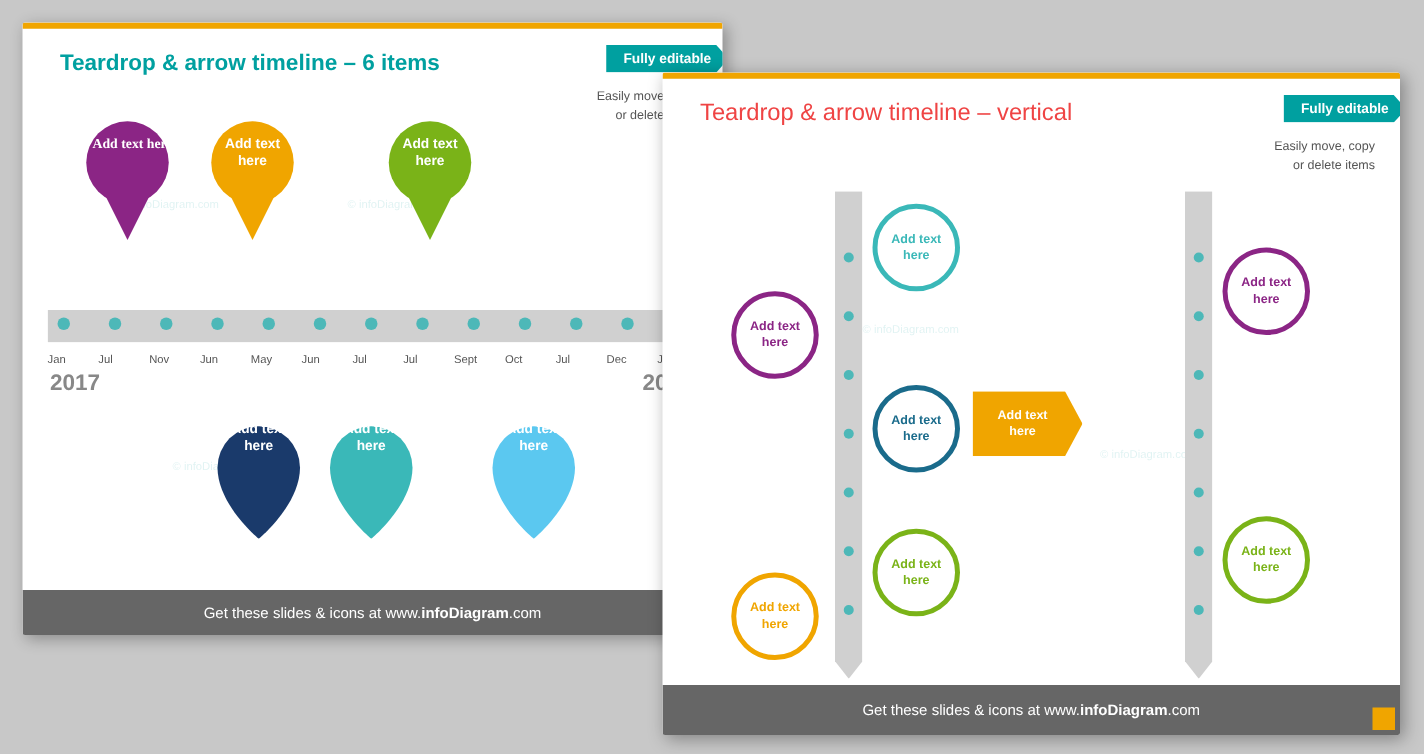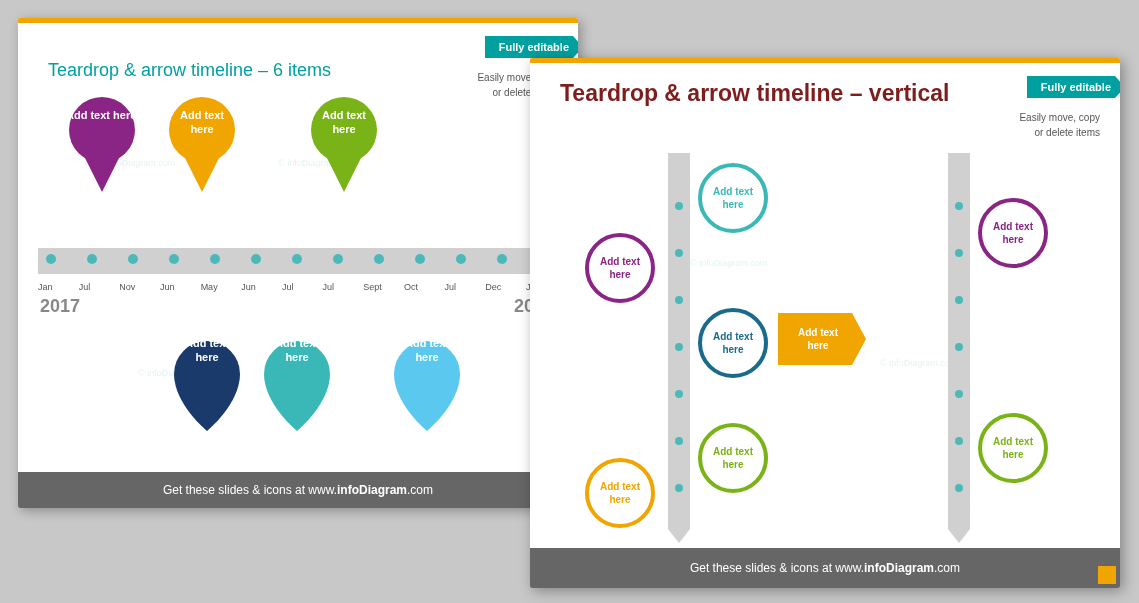--- a/index.html
+++ b/index.html
@@ -30,23 +30,22 @@
       top: 0; left: 0; right: 0;
       height: 5px;
       background: #f0a500;
     }
 
     .slide1-title {
       position: absolute;
       top: 22px;
       left: 30px;
       font-size: 18px;
-      font-weight: 400;
+      font-weight: 700;
       color: #00a0a0;
-      margin-top: 20px;
     }
 
     .slide1-badge {
       position: absolute;
       top: 18px;
       right: -5px;
       background: #00a0a0;
       color: white;
       font-size: 11px;
       font-weight: bold;
@@ -167,23 +166,23 @@
       position: absolute;
       top: 0; left: 0; right: 0;
       height: 5px;
       background: #f0a500;
     }
 
     .slide2-title {
       position: absolute;
       top: 22px;
       left: 30px;
-      font-size: 23px;
-      font-weight: 700;
-      color: #7f1d1d;
+      font-size: 19px;
+      font-weight: 400;
+      color: #ef4444;
     }
 
     .slide2-badge {
       position: absolute;
       top: 18px;
       right: -5px;
       background: #00a0a0;
       color: white;
       font-size: 11px;
       font-weight: bold;
@@ -237,21 +236,21 @@
 
   <div class="watermark" style="top:140px;left:80px;">© infoDiagram.com</div>
   <div class="watermark" style="top:140px;left:260px;">© infoDiagram.com</div>
   <div class="watermark" style="top:350px;left:120px;">© infoDiagram.com</div>
 
   <div style="position:absolute;top:78px;left:48px;">
     <svg width="72" height="96" viewBox="0 0 72 96">
       <circle cx="36" cy="34" r="33" fill="#8B2585"></circle>
       <polygon points="36,96 18,60 54,60" fill="#8B2585"></polygon>
     </svg>
-    <div style="position:absolute;top:12px;left:0;width:72px;text-align:left;color:white;font-size:11px;font-weight:600;line-height:1.3;">Add text
+    <div style="position:absolute;top:12px;left:0;width:72px;text-align:right;color:white;font-size:11px;font-weight:600;line-height:1.3;font-family:Liberation Serif, serif;">Add text
 here</div>
   </div>
 
   <div style="position:absolute;top:78px;left:148px;">
     <svg width="72" height="96" viewBox="0 0 72 96">
       <circle cx="36" cy="34" r="33" fill="#f0a500"></circle>
       <polygon points="36,96 18,60 54,60" fill="#f0a500"></polygon>
     </svg>
     <div style="position:absolute;top:12px;left:0;width:72px;text-align:center;color:white;font-size:11px;font-weight:600;line-height:1.3;">Add text<br>here</div>
   </div>

